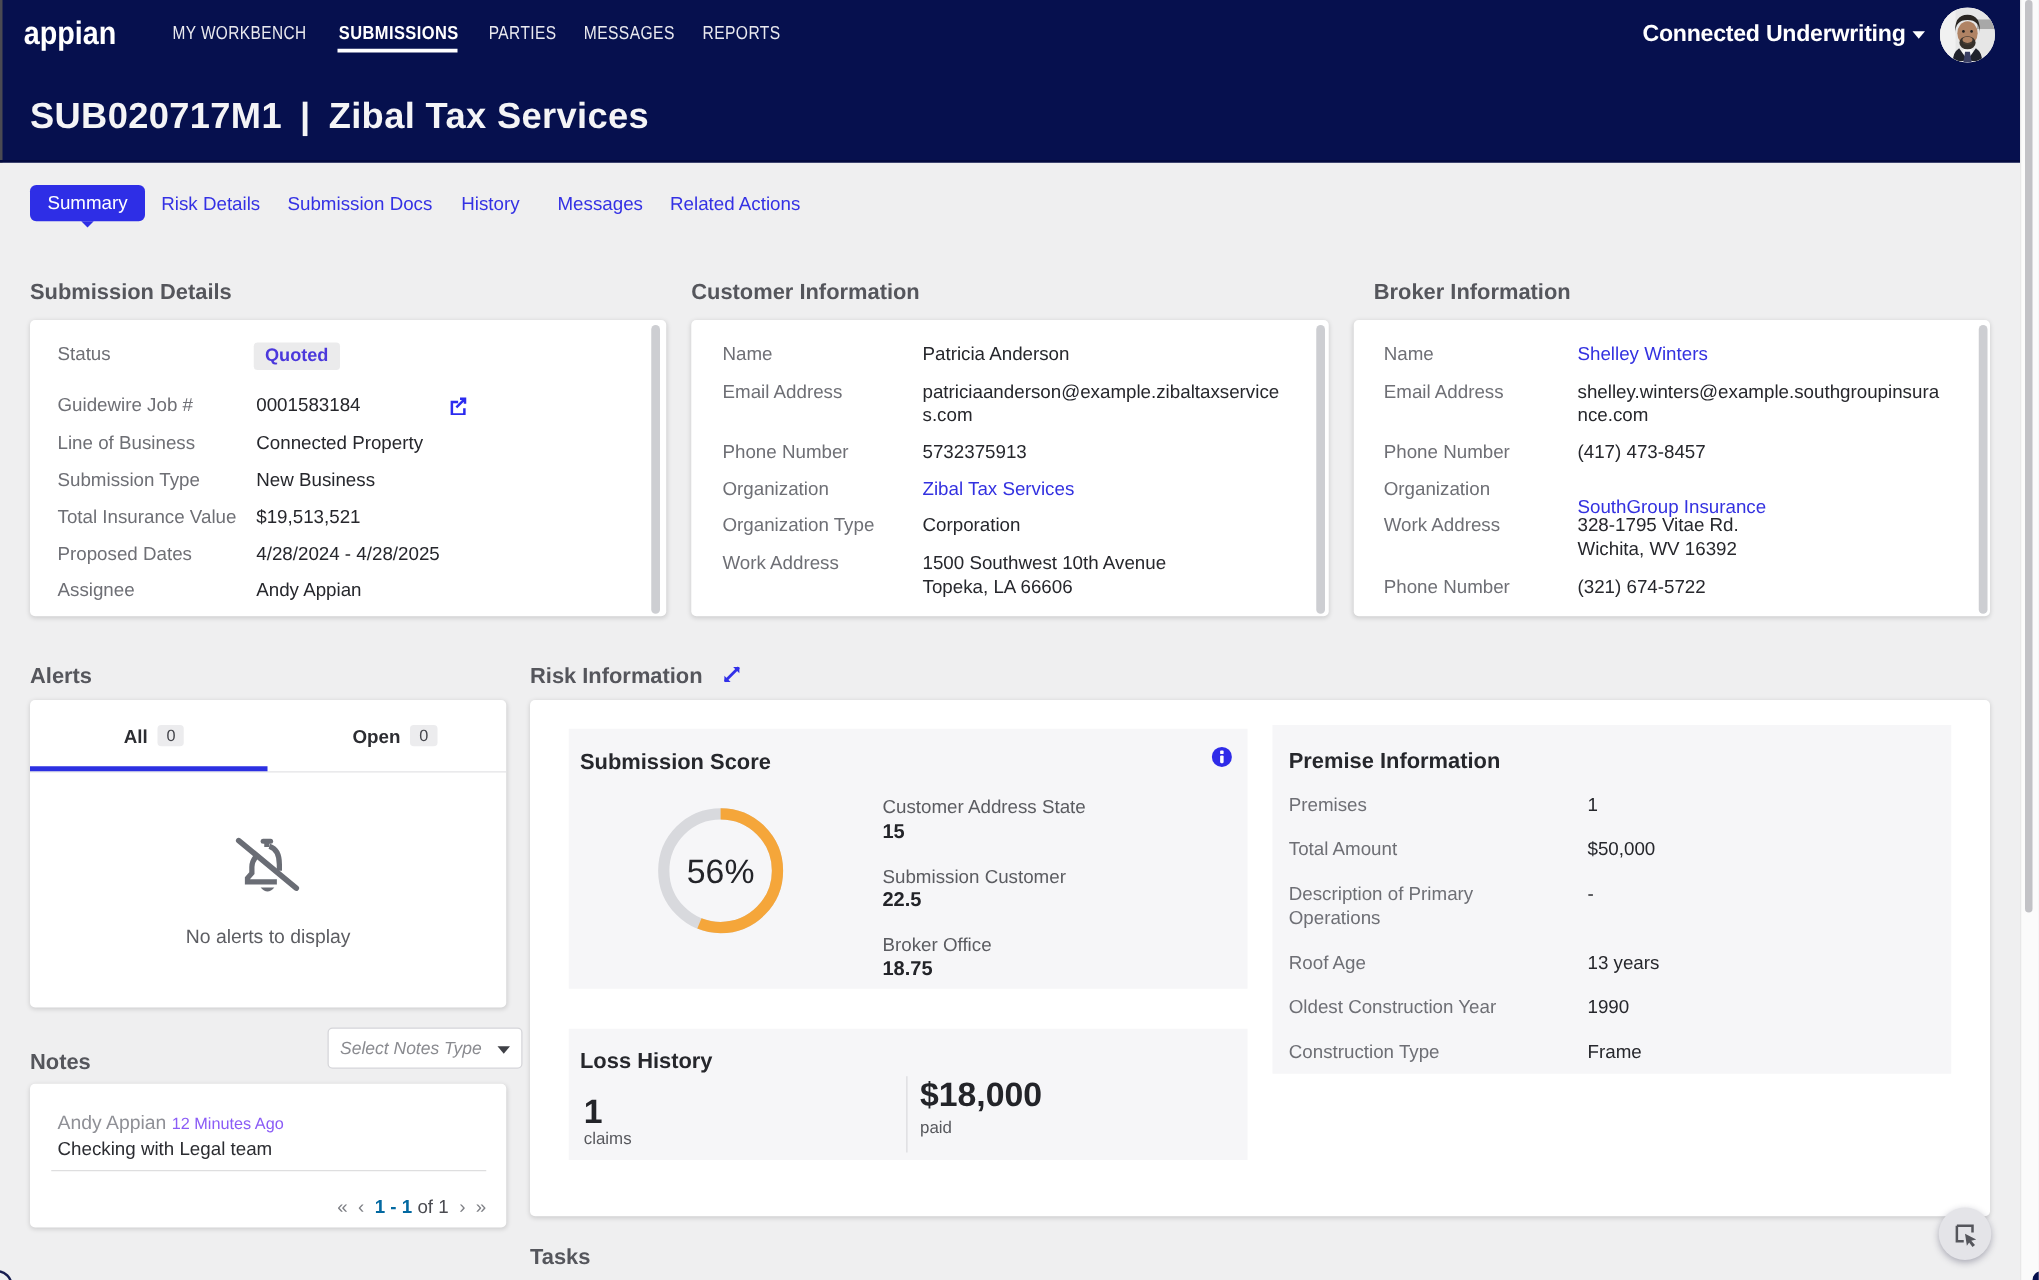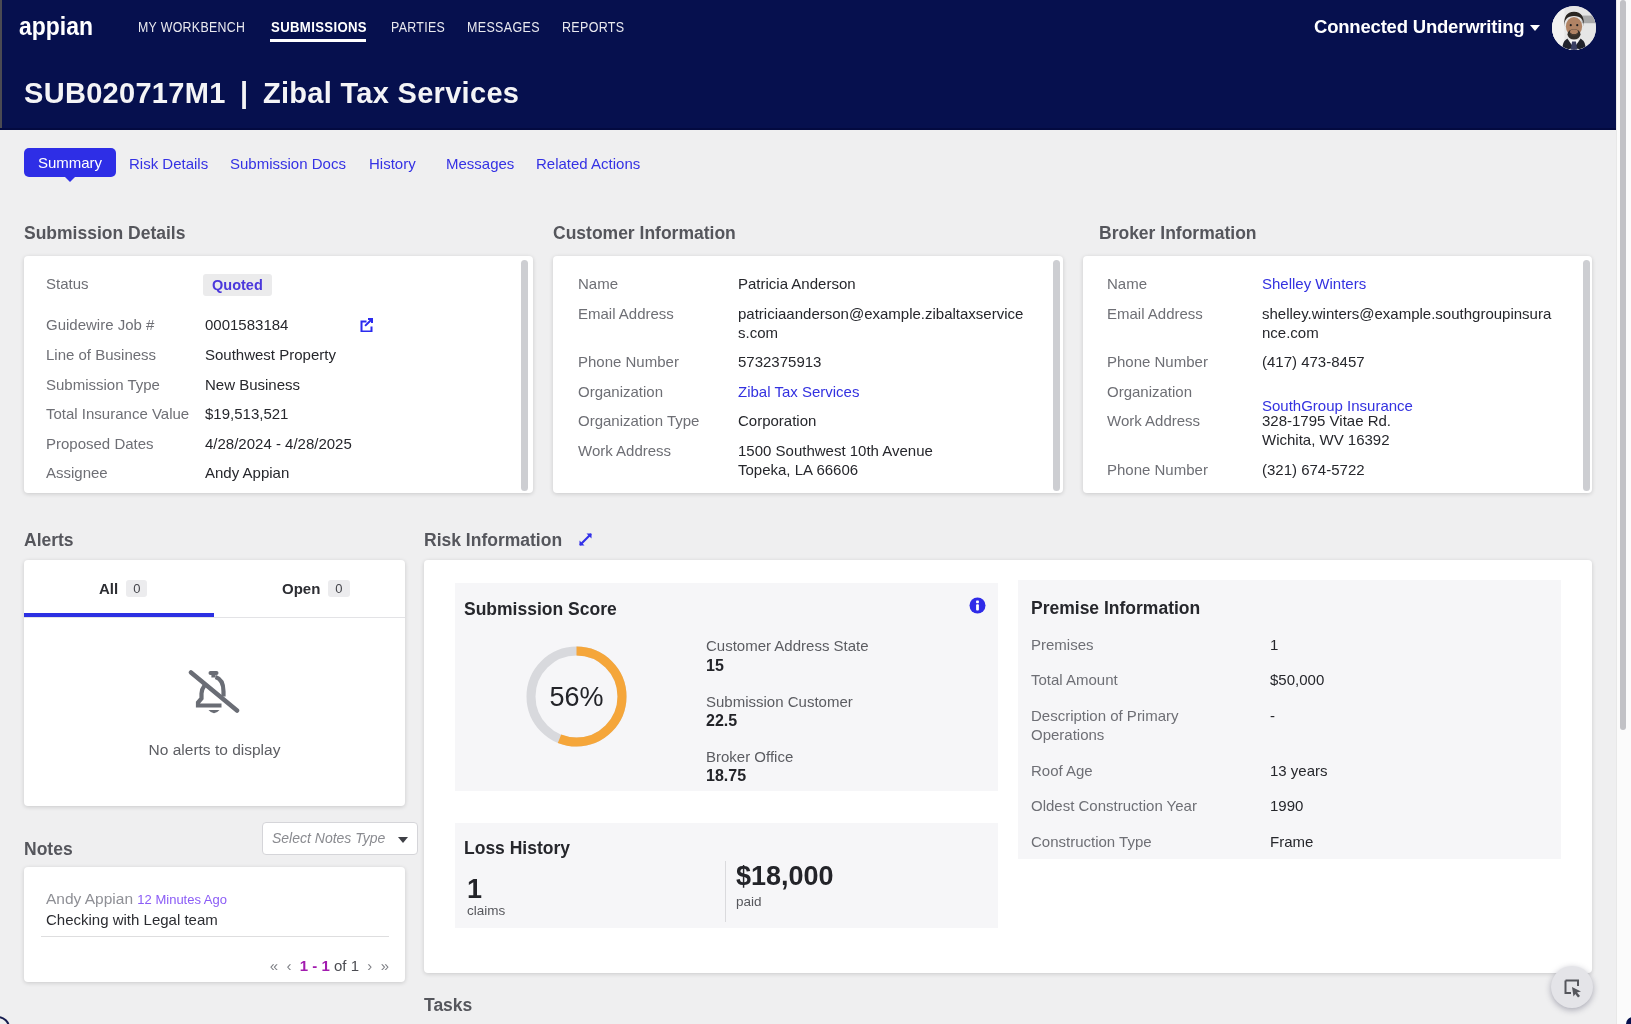--- a/index.html
+++ b/index.html
@@ -123,21 +123,21 @@
 <div class="frow flabel" style="left:46px; top:275px;">Status</div>
 <div class="frow" style="left:203px; top:274px;"><span class="badge-quoted">Quoted</span></div>
 <div class="frow flabel" style="left:46px; top:316px;">Guidewire Job #</div>
 <div class="frow fvalue" style="left:205px; top:316px;">0001583184</div>
 <div class="abs" style="left:359px; top:317px;">
   <svg width="15" height="15" viewBox="0 0 15 15">
     <path d="M1.5 3.5 h6 v2 h-4 v8 h8 v-4 h2 v6 h-12 z M9 1 h5 v5 h-2 v-1.6 l-5.2 5.2 -1.4 -1.4 5.2 -5.2 H9 z" fill="#2b2bef"></path>
   </svg>
 </div>
 <div class="frow flabel" style="left:46px; top:346px;">Line of Business</div>
-<div class="frow fvalue" style="left:205px; top:346px;">Southwest Property</div>
+<div class="frow fvalue" style="left:205px; top:346px;">Connected Property</div>
 <div class="frow flabel" style="left:46px; top:376px;">Submission Type</div>
 <div class="frow fvalue" style="left:205px; top:376px;">New Business</div>
 <div class="frow flabel" style="left:46px; top:405px;">Total Insurance Value</div>
 <div class="frow fvalue" style="left:205px; top:405px;">$19,513,521</div>
 <div class="frow flabel" style="left:46px; top:435px;">Proposed Dates</div>
 <div class="frow fvalue" style="left:205px; top:435px;">4/28/2024 - 4/28/2025</div>
 <div class="frow flabel" style="left:46px; top:464px;">Assignee</div>
 <div class="frow fvalue" style="left:205px; top:464px;">Andy Appian</div>
 
 <div class="card" style="left:553px; top:256px; width:510px; height:237px;"></div>
@@ -191,21 +191,21 @@
   </svg>
 </div>
 <div class="abs" style="left:24px; top:741px; width:381px; text-align:center; font-size:15.5px; color:#5d5e63;">No alerts to display</div>
 
 <div class="h-sec" style="left:24px; top:839px;">Notes</div>
 <div class="sel">Select Notes Type<span class="c"></span></div>
 <div class="card" style="left:24px; top:867px; width:381px; height:115px;"></div>
 <div class="abs" style="left:46px; top:890px; font-size:15.5px; color:#8f9096;">Andy Appian <span style="font-size:13px; color:#8b5cf6;">12 Minutes Ago</span></div>
 <div class="abs" style="left:46px; top:911px; font-size:15px; color:#2b2c31;">Checking with Legal team</div>
 <div class="abs" style="left:41px; top:936px; width:348px; height:1px; background:#dededf;"></div>
-<div class="pag" style="left:24px; top:957px; width:365px; text-align:right;">«&nbsp;&nbsp;‹&nbsp;&nbsp;<b style="color:#a21caf;">1 - 1</b> <span style="color:#4b4c52;">of 1</span>&nbsp;&nbsp;›&nbsp;&nbsp;»</div>
+<div class="pag" style="left:24px; top:957px; width:365px; text-align:right;">«&nbsp;&nbsp;‹&nbsp;&nbsp;<b style="color:#0369a1;">1 - 1</b> <span style="color:#4b4c52;">of 1</span>&nbsp;&nbsp;›&nbsp;&nbsp;»</div>
 
 <div class="h-sec" style="left:424px; top:530px;">Risk Information</div>
 <div class="abs" style="left:577px; top:531px;">
   <svg width="17" height="17" viewBox="0 0 17 17">
     <path d="M3 14 L14 3" stroke="#3230e8" stroke-width="2.2" fill="none"></path>
     <path d="M9.5 2.5 L14.5 2.5 L14.5 7.5 Z" fill="#3230e8"></path>
     <path d="M2.5 9.5 L2.5 14.5 L7.5 14.5 Z" fill="#3230e8"></path>
   </svg>
 </div>
 <div class="card" style="left:424px; top:560px; width:1168px; height:413px;"></div>

